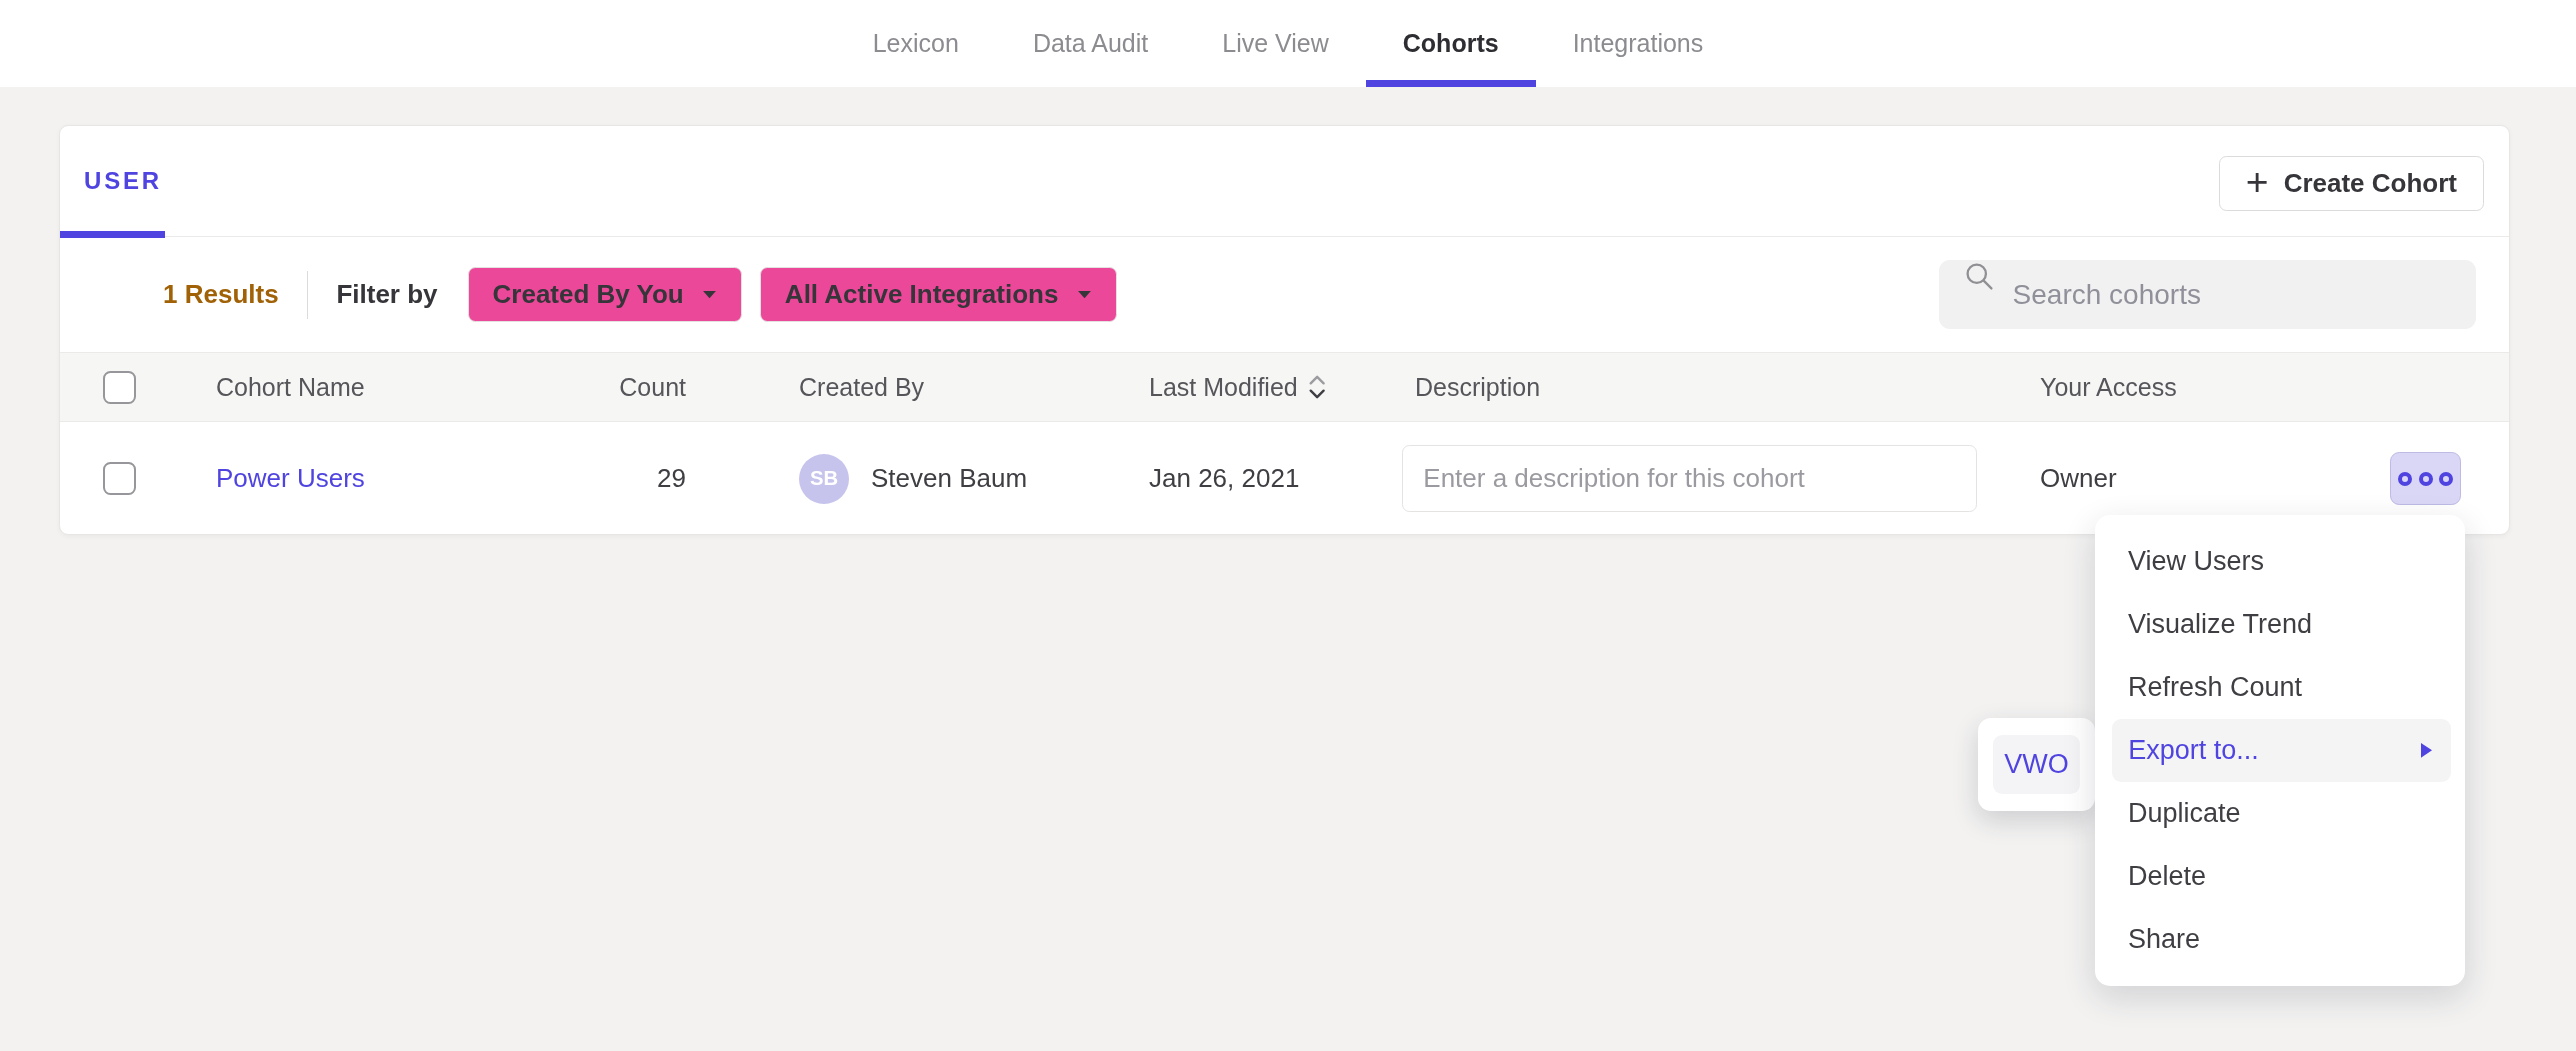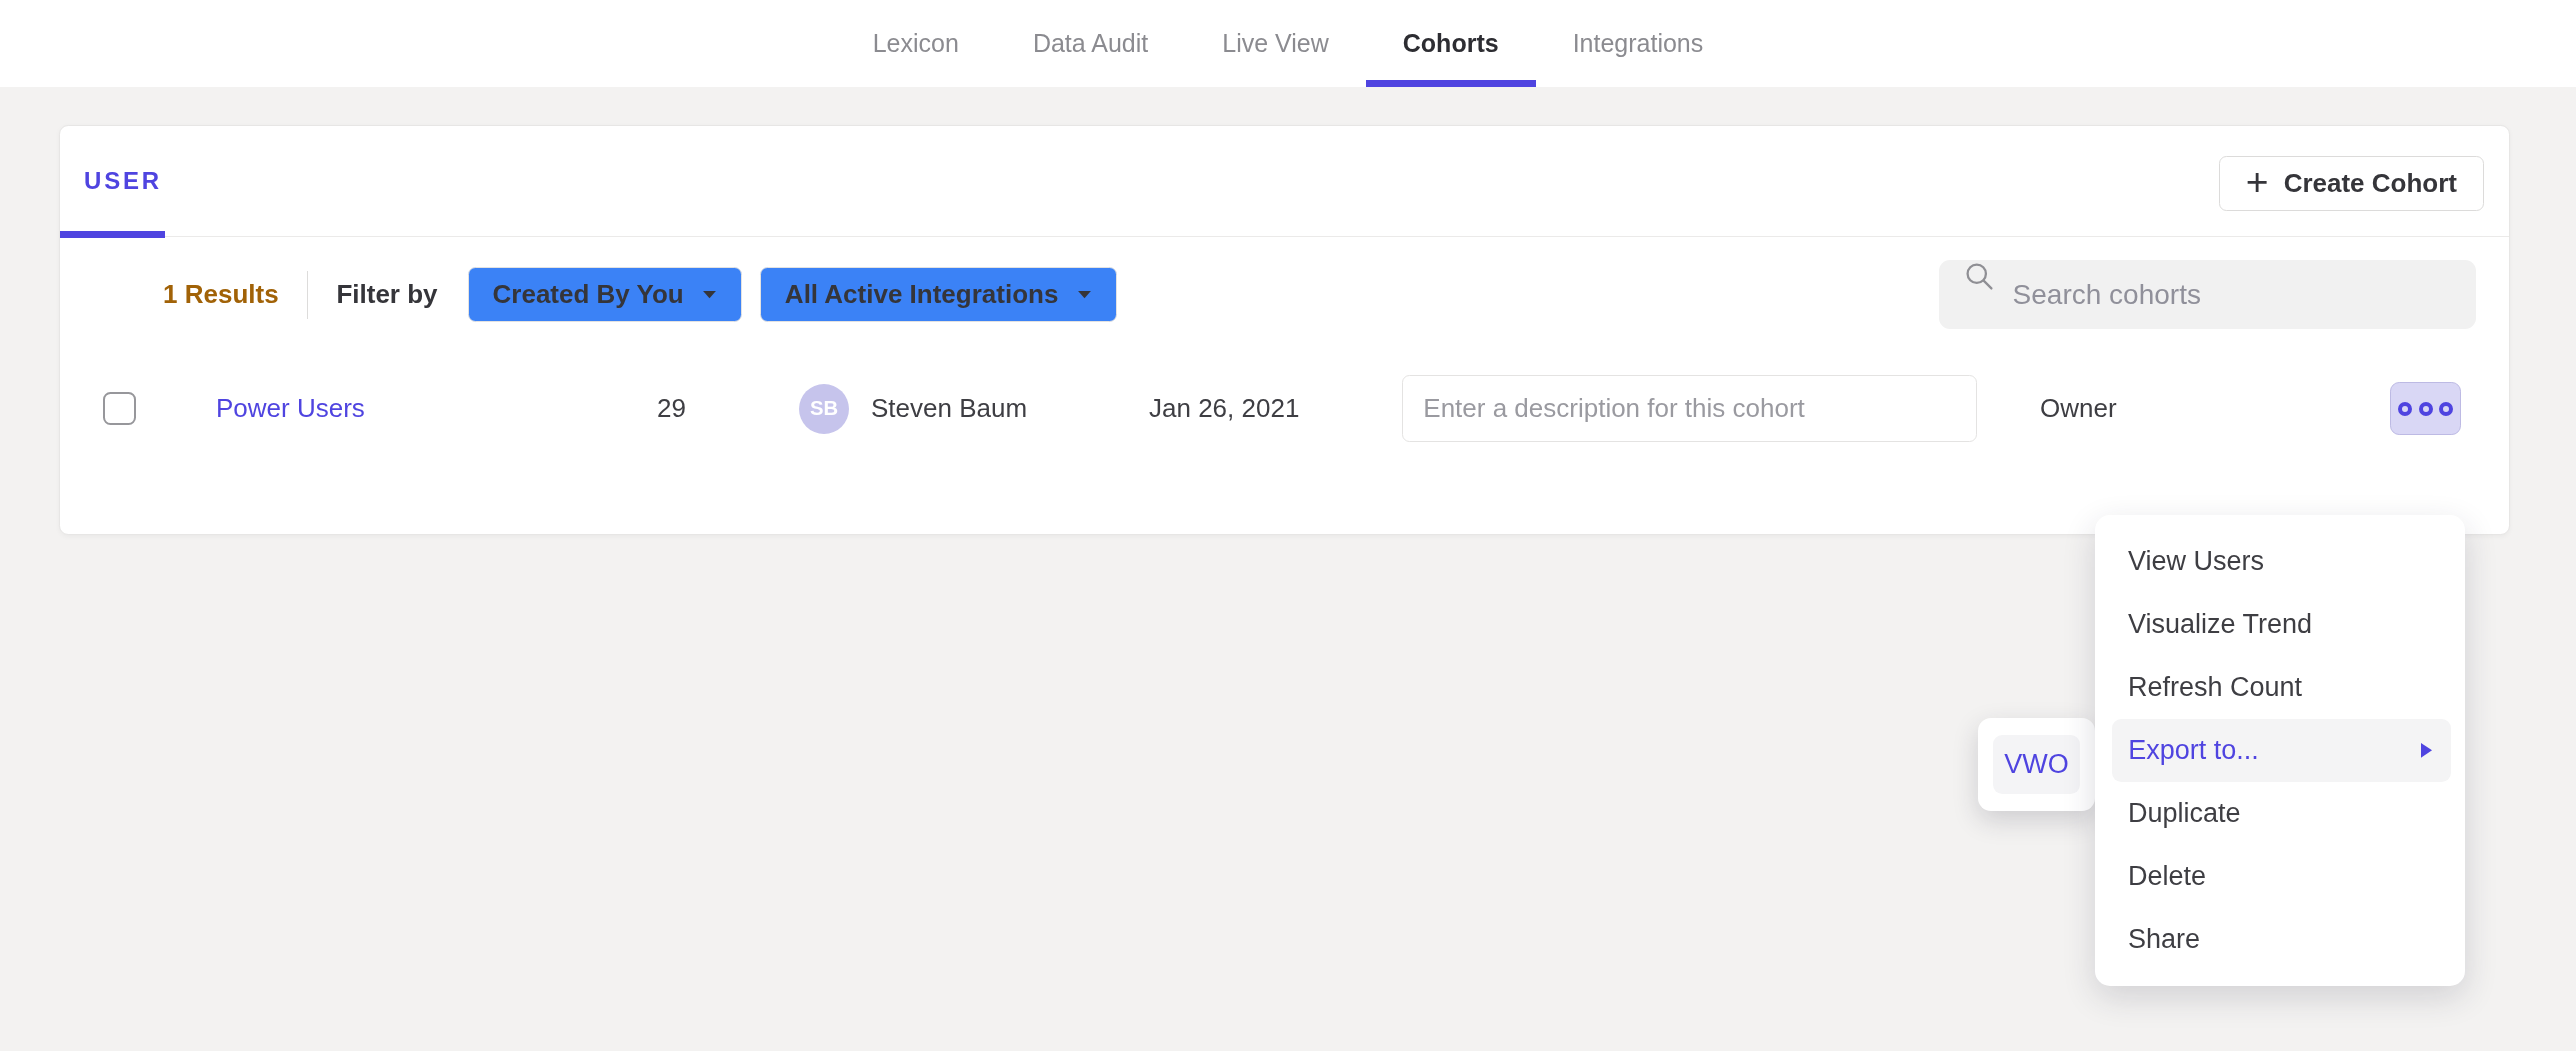--- a/index.html
+++ b/index.html
@@ -63,21 +63,21 @@
   
   .filterbar {
     height: 115px; display: flex; align-items: center;
     padding-left: 103px;
   }
   .results { font-size: 26px; font-weight: 600; color: #a16207; }
   .vdiv { width: 1.8px; height: 48px; background: #dddcdb; margin: 0 28px; }
   .filterby { font-size: 26px; font-weight: 600; color: #35353a; margin-right: 30px; }
   .dd {
     height: 55px; display: flex; align-items: center; gap: 18.5px;
-    padding: 0 24px; background: #3b82f6;
+    padding: 0 24px; background: #ec4899;
     border: 1.4px solid #e3e2e1; border-radius: 7.4px;
     font-family: inherit; font-size: 26px; font-weight: 600; color: #35353a;
     cursor: pointer;
   }
   .dd + .dd { margin-left: 17.6px; }
   .search {
     margin-left: auto; margin-right: 33px;
     width: 537px; height: 69px; border-radius: 11px;
     background: #f1f1f1; display: flex; align-items: flex-start;
     padding-left: 24px; gap: 16.6px;
@@ -216,20 +216,40 @@
     </button>
     <div class="search">
       <svg width="33" height="33" viewBox="0 0 36 36">
         <circle cx="15" cy="15" r="10" fill="none" stroke="#8f8f94" stroke-width="2.5"></circle>
         <line x1="22.5" y1="22.5" x2="31" y2="31" stroke="#8f8f94" stroke-width="2.5" stroke-linecap="round"></line>
       </svg>
       <input placeholder="Search cohorts" style="">
     </div>
   </div>
 
+  <div class="thead">
+    <div class="c1">
+        <span class="checkbox"></span>
+      </div>
+    <div class="c2">Cohort Name</div>
+    <div class="c3">Count</div>
+    <div class="c4">Created By</div>
+    <div class="c5">
+      <span class="sort-wrap">
+        <span>Last Modified</span>
+        <svg width="20.3" height="28" viewBox="0 0 22 30">
+          <path d="M4 11 L11 4 L18 11" fill="none" stroke="#9b9ba0" stroke-width="2.6" stroke-linecap="round" stroke-linejoin="round"></path>
+          <path d="M4 19 L11 26 L18 19" fill="none" stroke="#3e3e43" stroke-width="2.6" stroke-linecap="round" stroke-linejoin="round"></path>
+        </svg>
+      </span>
+    </div>
+    <div class="c6">Description</div>
+    <div class="c7">Your Access</div>
+    <div class="c8"></div>
+  </div>
 
   <div class="trow">
     <div class="c1">
         <span class="checkbox"></span>
       </div>
     <div class="c2"><a class="cohort-link">Power Users</a></div>
     <div class="c3">29</div>
     <div class="c4">
       <span class="avatar">SB</span>
       <span>Steven Baum</span>

